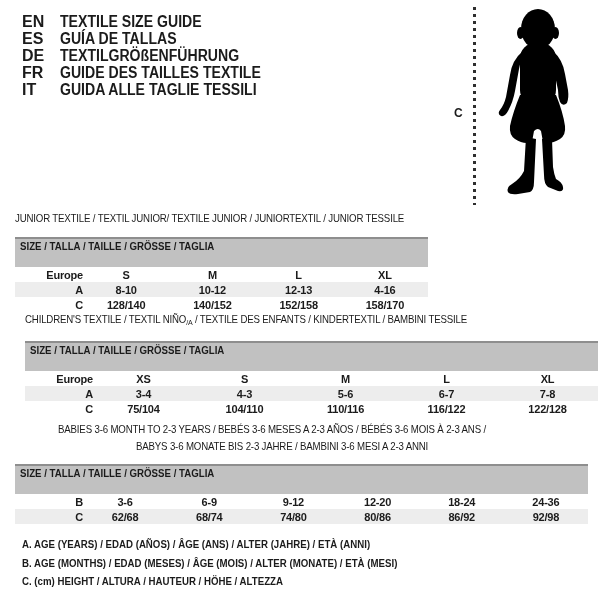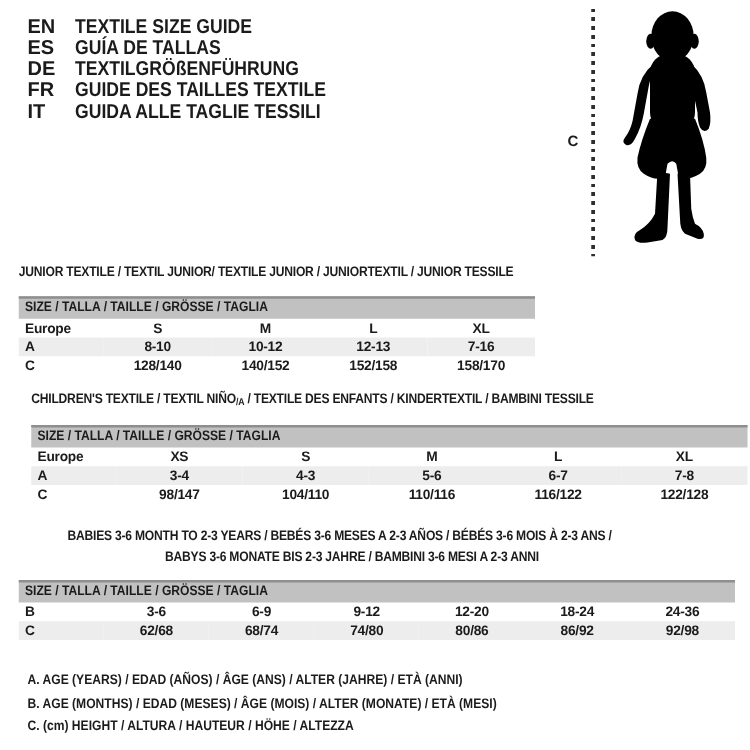--- a/index.html
+++ b/index.html
@@ -20,32 +20,32 @@
   .lang-row{height:17px; line-height:17px; font-size:16px; font-weight:700; white-space:nowrap;}
   .lang-code{display:inline-block; width:38px;}
   
   .fig-line{position:absolute; left:473px; top:7px; width:3px; height:198px;
     background:repeating-linear-gradient(to bottom,#2e2e2e 0 3px,transparent 3px 7px);}
   .fig-label{position:absolute; left:454px; top:106px; font-size:12px; font-weight:700;}
   .baby{position:absolute; left:486px; top:5px; width:102px; height:200px;}
   .baby svg{width:100%; height:100%; fill:var(--silhouette);}
   
   .sec{position:absolute; left:15px;}
-  .sec-title{font-size:11px; font-weight:700; letter-spacing:-0.2px; line-height:13px; white-space:nowrap;}
+  .sec-title{font-size:11px; font-weight:400; letter-spacing:-0.2px; line-height:13px; white-space:nowrap;}
   .sec-title sub{font-size:8px; vertical-align:-2px;}
   .title2{line-height:17px;text-align:center;}
   .size-bar{
-    margin-top:12px; height:18px; line-height:15px;
+    margin-top:12px; height:30px; line-height:15px;
     background:var(--header-bar-bg); border-top:2px solid var(--header-bar-border);
     font-size:11px; font-weight:700; padding-left:5px;
   }
   table{border-collapse:collapse; table-layout:fixed;}
   td{height:15px; font-size:11px; font-weight:700; letter-spacing:-0.2px;
      text-align:center; vertical-align:middle; padding:0;}
-  td:first-child{text-align:left; padding-left:5px;}
+  td:first-child{text-align:right; padding-left:5px;}
   tr:nth-child(even){background:var(--alt-row-bg);}
   .w1{width:413px;} .w2{width:573px;}
   col.label{width:68px;}
   
   .footnotes{position:absolute; left:22px; top:535px;}
   .footnote{height:18.5px; line-height:18.5px; font-size:11px; font-weight:700; white-space:nowrap;}
 </style>
 </head>
 <body>
 
@@ -104,21 +104,21 @@
       <td>S</td>
       <td>M</td>
       <td>L</td>
       <td>XL</td>
     </tr>
     <tr>
       <td>A</td>
       <td>8-10</td>
       <td>10-12</td>
       <td>12-13</td>
-      <td>7-16</td>
+      <td>4-16</td>
     </tr>
     <tr>
       <td>C</td>
       <td>128/140</td>
       <td>140/152</td>
       <td>152/158</td>
       <td>158/170</td>
     </tr>
   </tbody>
     </table>
@@ -152,21 +152,21 @@
     <tr>
       <td>A</td>
       <td>3-4</td>
       <td>4-3</td>
       <td>5-6</td>
       <td>6-7</td>
       <td>7-8</td>
     </tr>
     <tr>
       <td>C</td>
-      <td>98/147</td>
+      <td>75/104</td>
       <td>104/110</td>
       <td>110/116</td>
       <td>116/122</td>
       <td>122/128</td>
     </tr>
   </tbody>
     </table>
 </div>
 
 <div class="sec" style="top:421px;">

